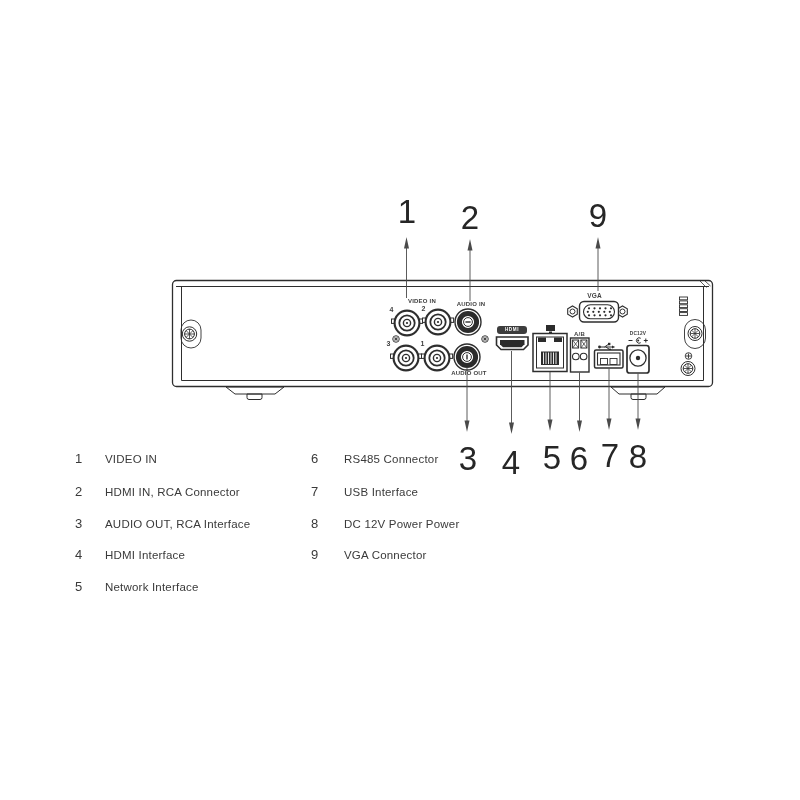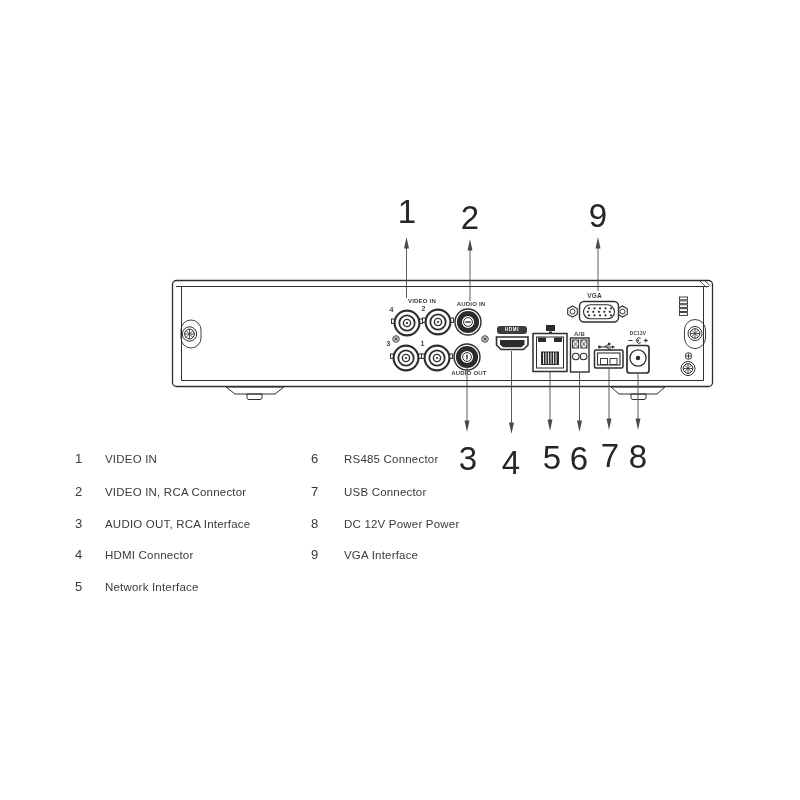--- a/index.html
+++ b/index.html
@@ -280,45 +280,45 @@
 <div class="plabel" style="left:385px;top:340px;width:7px;font-size:7px">3</div>
 <div class="plabel" style="left:419px;top:340px;width:7px;font-size:7px">1</div>
 
 <div>
   <div class="lrow" style="left:75px;top:451px">
     <span class="lnum">1</span>
     <span class="llabel">VIDEO IN</span>
   </div>
   <div class="lrow" style="left:75px;top:484px">
     <span class="lnum">2</span>
-    <span class="llabel">VIDEO IN, RCA Connector</span>
+    <span class="llabel">HDMI IN, RCA Connector</span>
   </div>
   <div class="lrow" style="left:75px;top:516px">
     <span class="lnum">3</span>
     <span class="llabel">AUDIO OUT, RCA Interface</span>
   </div>
   <div class="lrow" style="left:75px;top:547px">
     <span class="lnum">4</span>
-    <span class="llabel">HDMI Connector</span>
+    <span class="llabel">HDMI Interface</span>
   </div>
   <div class="lrow" style="left:75px;top:579px">
     <span class="lnum">5</span>
     <span class="llabel">Network Interface</span>
   </div>
   <div class="lrow right" style="left:311px;top:451px">
     <span class="lnum">6</span>
     <span class="llabel">RS485 Connector</span>
   </div>
   <div class="lrow right" style="left:311px;top:484px">
     <span class="lnum">7</span>
-    <span class="llabel">USB Connector</span>
+    <span class="llabel">USB Interface</span>
   </div>
   <div class="lrow right" style="left:311px;top:516px">
     <span class="lnum">8</span>
     <span class="llabel">DC 12V Power Power</span>
   </div>
   <div class="lrow right" style="left:311px;top:547px">
     <span class="lnum">9</span>
-    <span class="llabel">VGA Interface</span>
+    <span class="llabel">VGA Connector</span>
   </div>
 </div>
 
 </div>
 
 </body></html>

